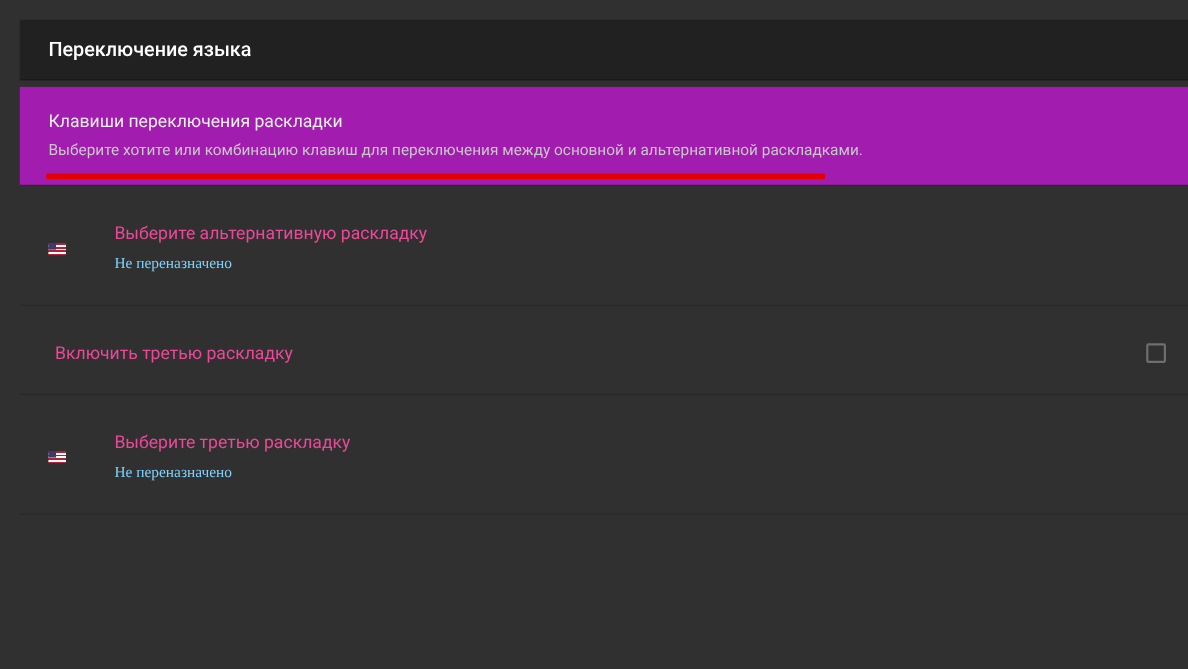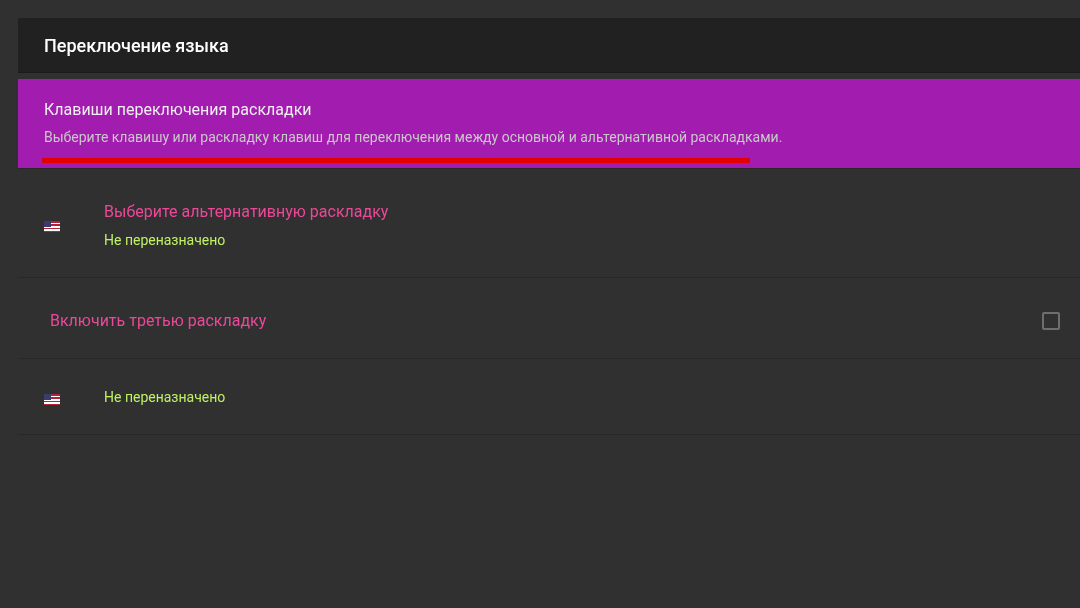--- a/index.html
+++ b/index.html
@@ -92,21 +92,22 @@
       height: 6px;
       background: #3c3b6e;
     }
     .row-text {
       flex: 1;
     }
     .dimmed .row-title {
       color: #ec4899;
     }
     .dimmed .row-subtitle {
-      color: #bef264;
+      color: #7dd3fc;
+      font-family: Liberation Serif, serif;
     }
     .checkbox {
       width: 18px;
       height: 18px;
       border: 2px solid #6e6e6e;
       border-radius: 2px;
       flex-shrink: 0;
       margin-left: 20px;
     }
     .row-no-icon {
@@ -115,21 +116,21 @@
   </style>
 </head>
 <body>
 
 <div class="header">
   <div class="header-title">Переключение языка</div>
 </div>
 
 <div class="row row-highlighted">
   <div class="row-title">Клавиши переключения раскладки</div>
-  <div class="row-subtitle">Выберите клавишу или раскладку клавиш для переключения между основной и альтернативной раскладками.</div>
+  <div class="row-subtitle">Выберите хотите или комбинацию клавиш для переключения между основной и альтернативной раскладками.</div>
   <div class="underline"></div>
 </div>
 
 <div class="row row-with-icon dimmed">
   <div class="flag-icon"></div>
   <div class="row-text">
     <div class="row-title">Выберите альтернативную раскладку</div>
     <div class="row-subtitle">Не переназначено</div>
   </div>
 </div>
@@ -137,15 +138,16 @@
 <div class="row row-with-icon row-no-icon dimmed">
   <div class="row-text">
     <div class="row-title">Включить третью раскладку</div>
   </div>
   <div class="checkbox"></div>
 </div>
 
 <div class="row row-with-icon dimmed">
   <div class="flag-icon"></div>
   <div class="row-text">
+    <div class="row-title">Выберите третью раскладку</div>
     <div class="row-subtitle">Не переназначено</div>
   </div>
 </div>
 
 </body></html>

